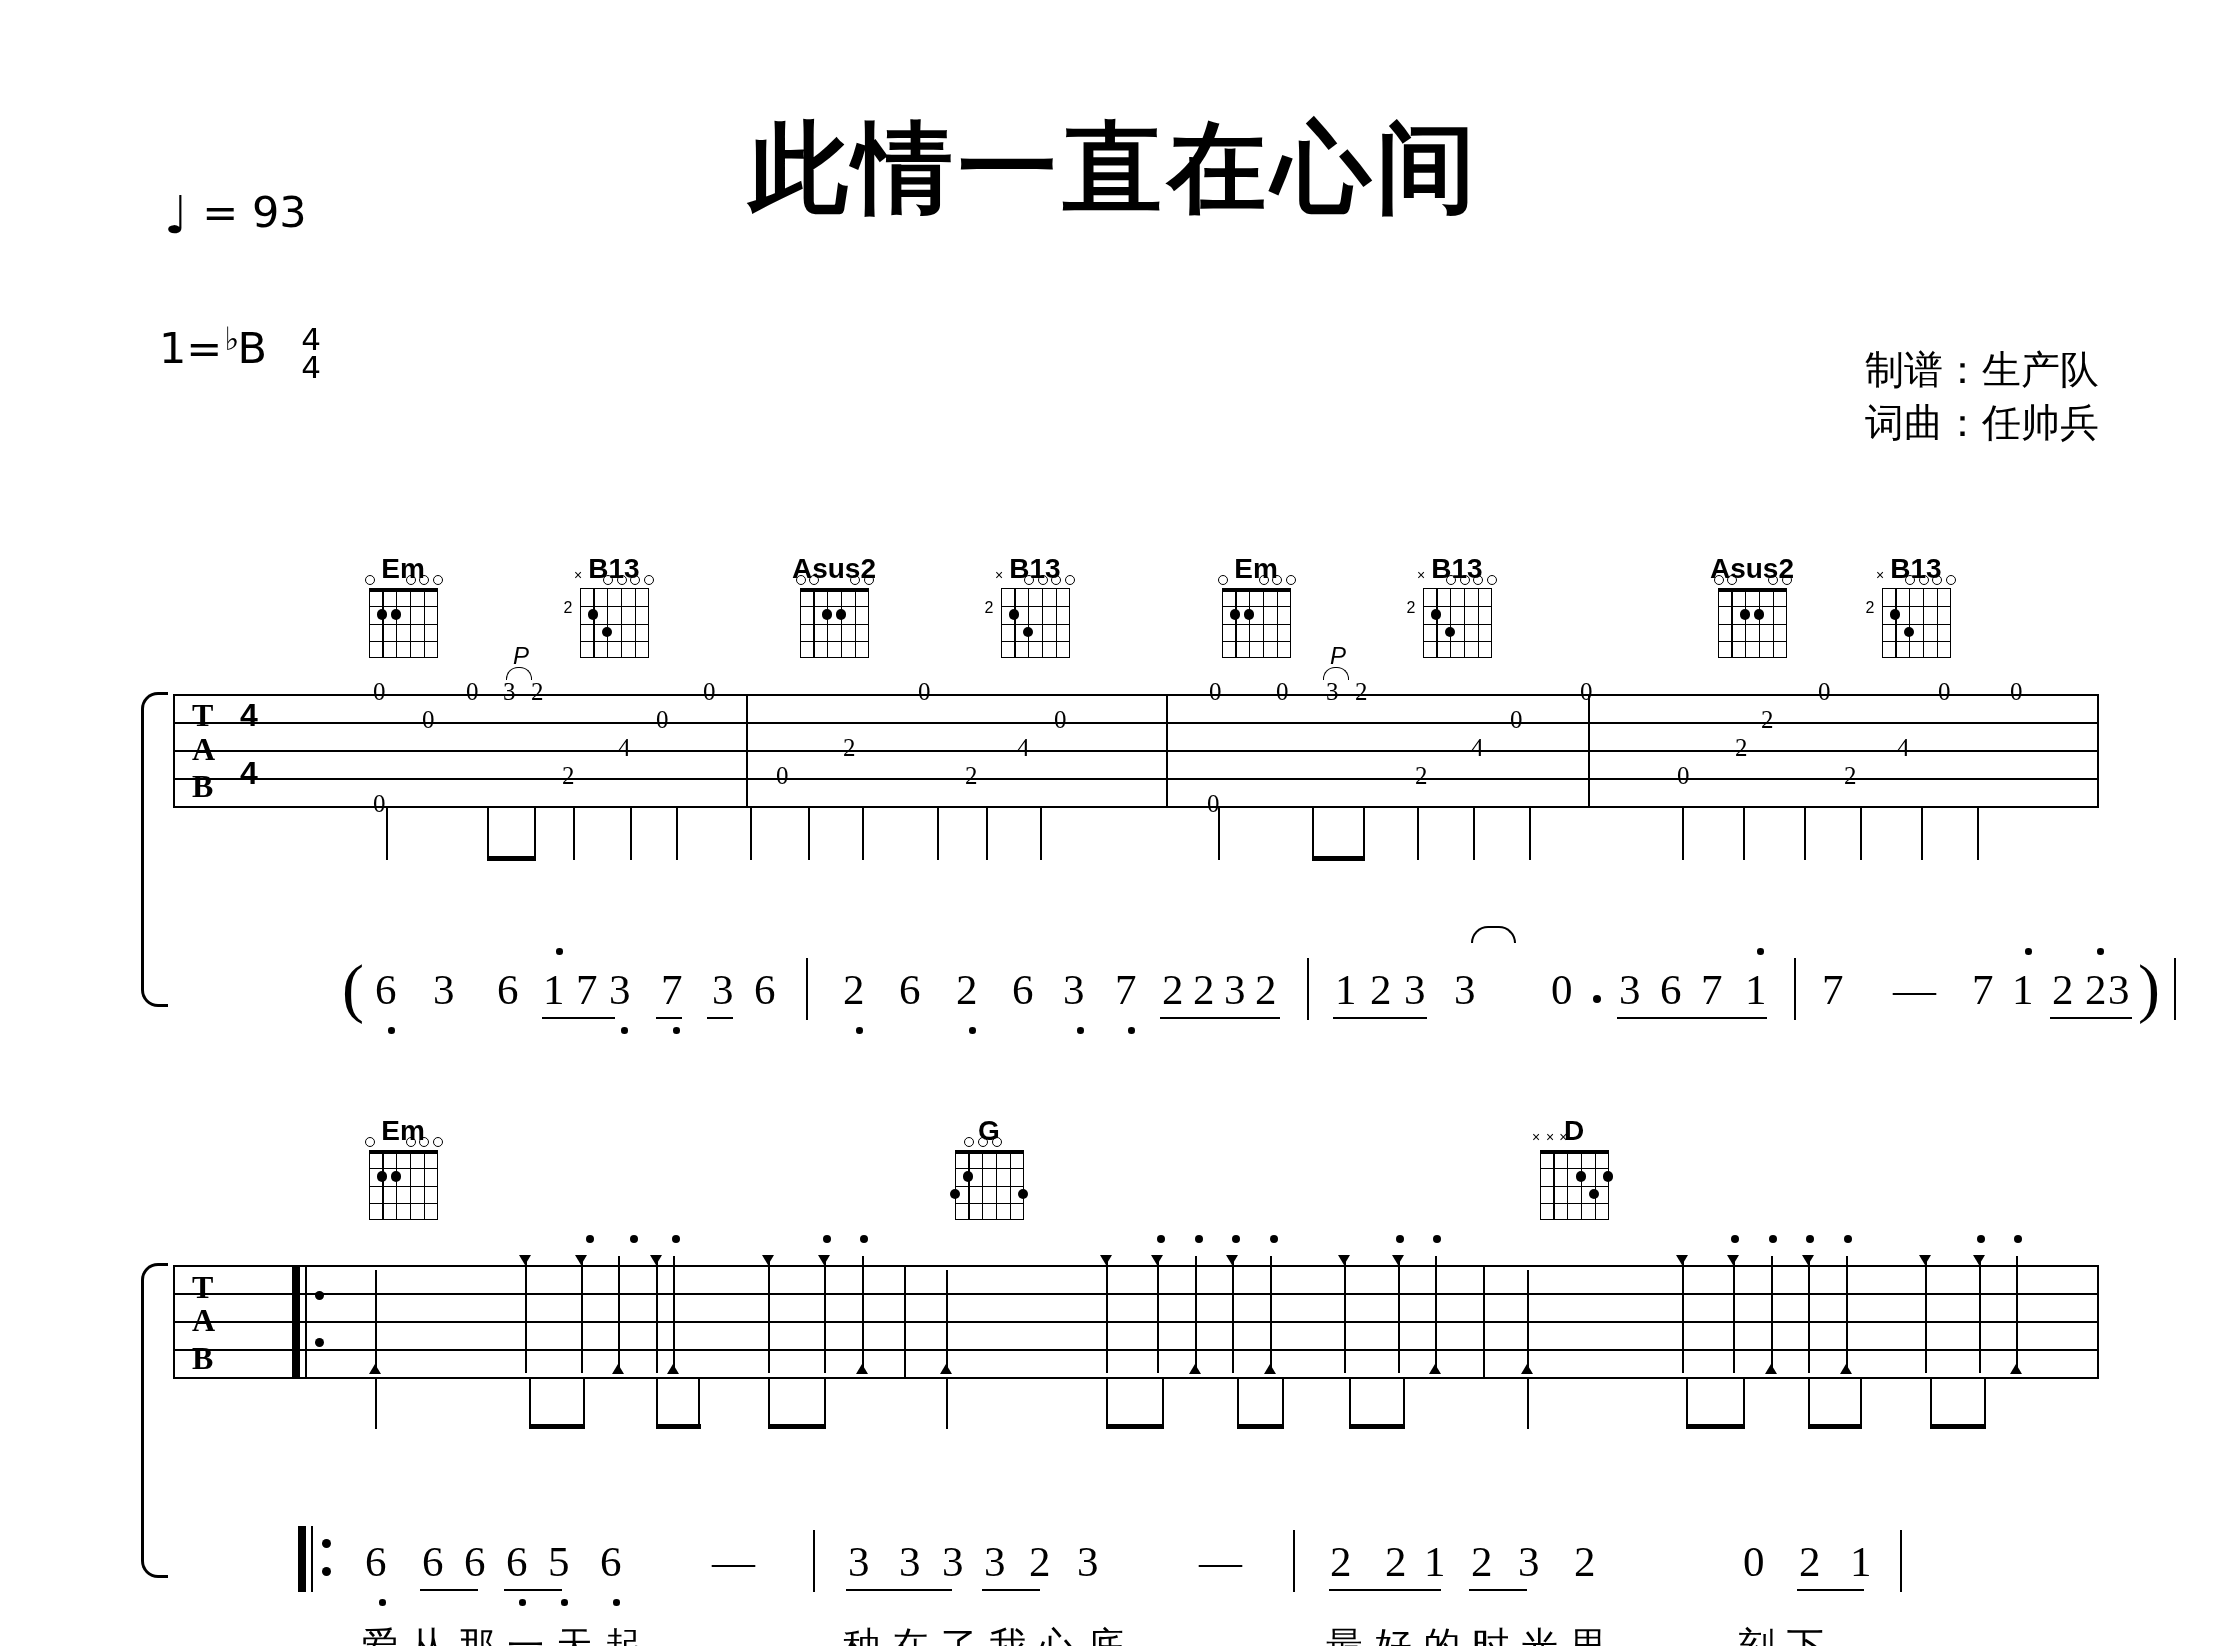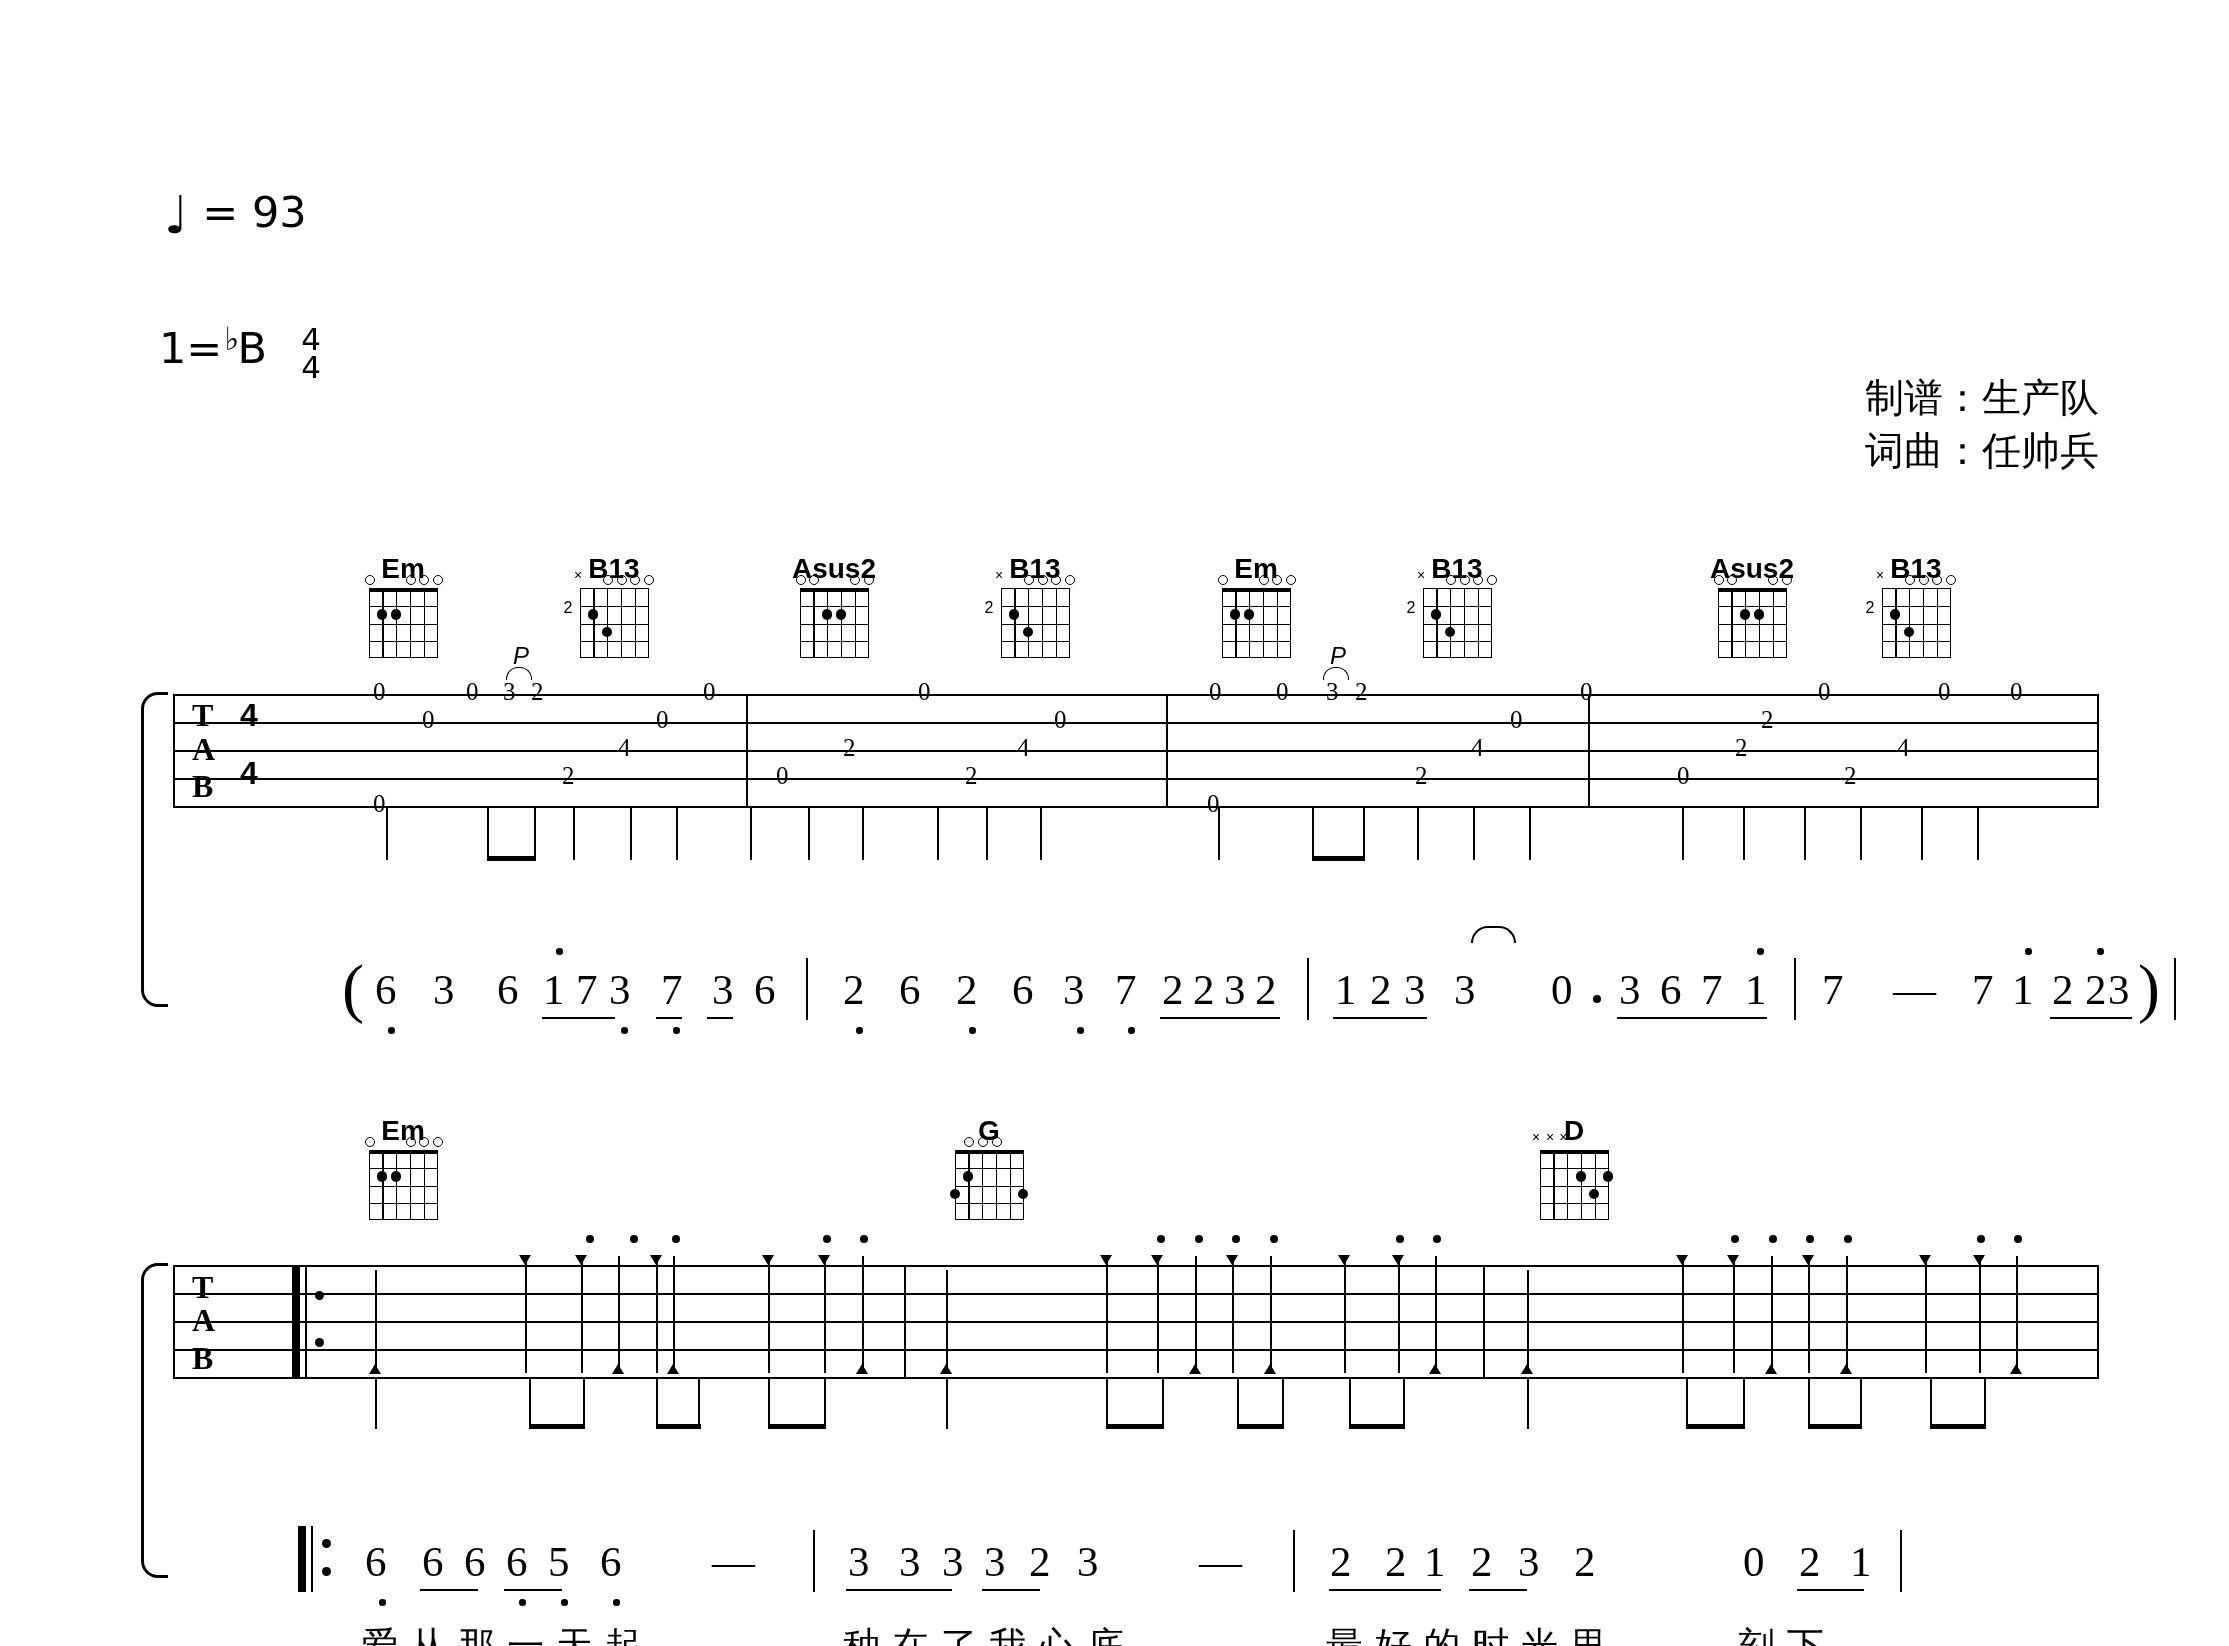--- a/index.html
+++ b/index.html
@@ -30,21 +30,21 @@
   }
   .keysig .flat{font-size:32px;position:relative;top:-13px;left:1.9px;}
   .keysig .meter{display:inline-block;vertical-align:middle;margin-left:20.6px;
     font-size:31px;line-height:0.92;text-align:center;position:relative;top:1.9px;}
   .capo{
     position:absolute;left:157px;top:412px;font-size:39px;
     font-family:"DejaVu Sans","Liberation Sans",sans-serif;
   }
   .capo .cap2{margin-left:58px;}
   .credits{
-    position:absolute;right:131px;top:372px;text-align:left;
+    position:absolute;right:131px;top:344px;text-align:left;
     font-size:39px;line-height:1.35;
     font-family:"DejaVu Sans","Liberation Sans",sans-serif;
   }
 
   
   .system{position:absolute;left:0;right:0;}
   .sys1{top:525px;}
   .sys2{top:1087px;}
 
   
@@ -95,20 +95,21 @@
   .repeat .thin{position:absolute;width:2.3px;background:#000;}
   .repeat .rdot{position:absolute;width:9.4px;height:9.4px;border-radius:50%;background:#000;}
   .paren{position:absolute;font-size:66px;font-family:"Liberation Serif",serif;}
   .tie{position:absolute;width:41px;height:15px;border:2.3px solid #000;border-bottom:none;border-radius:20.6px 20.6px 0 0;}
 </style>
 </head>
 <body>
 
 <div class="sheet">
 
+  <div class="title">此情一直在心间</div>
 
   <div class="tempo">
     <span class="note">♩</span>
     <span>= 93</span>
   </div>
 
   <div class="keysig">
     <span>1=</span><span class="flat">♭</span><span>B</span>
     <span class="meter">
       <span style="display:block">4</span>

